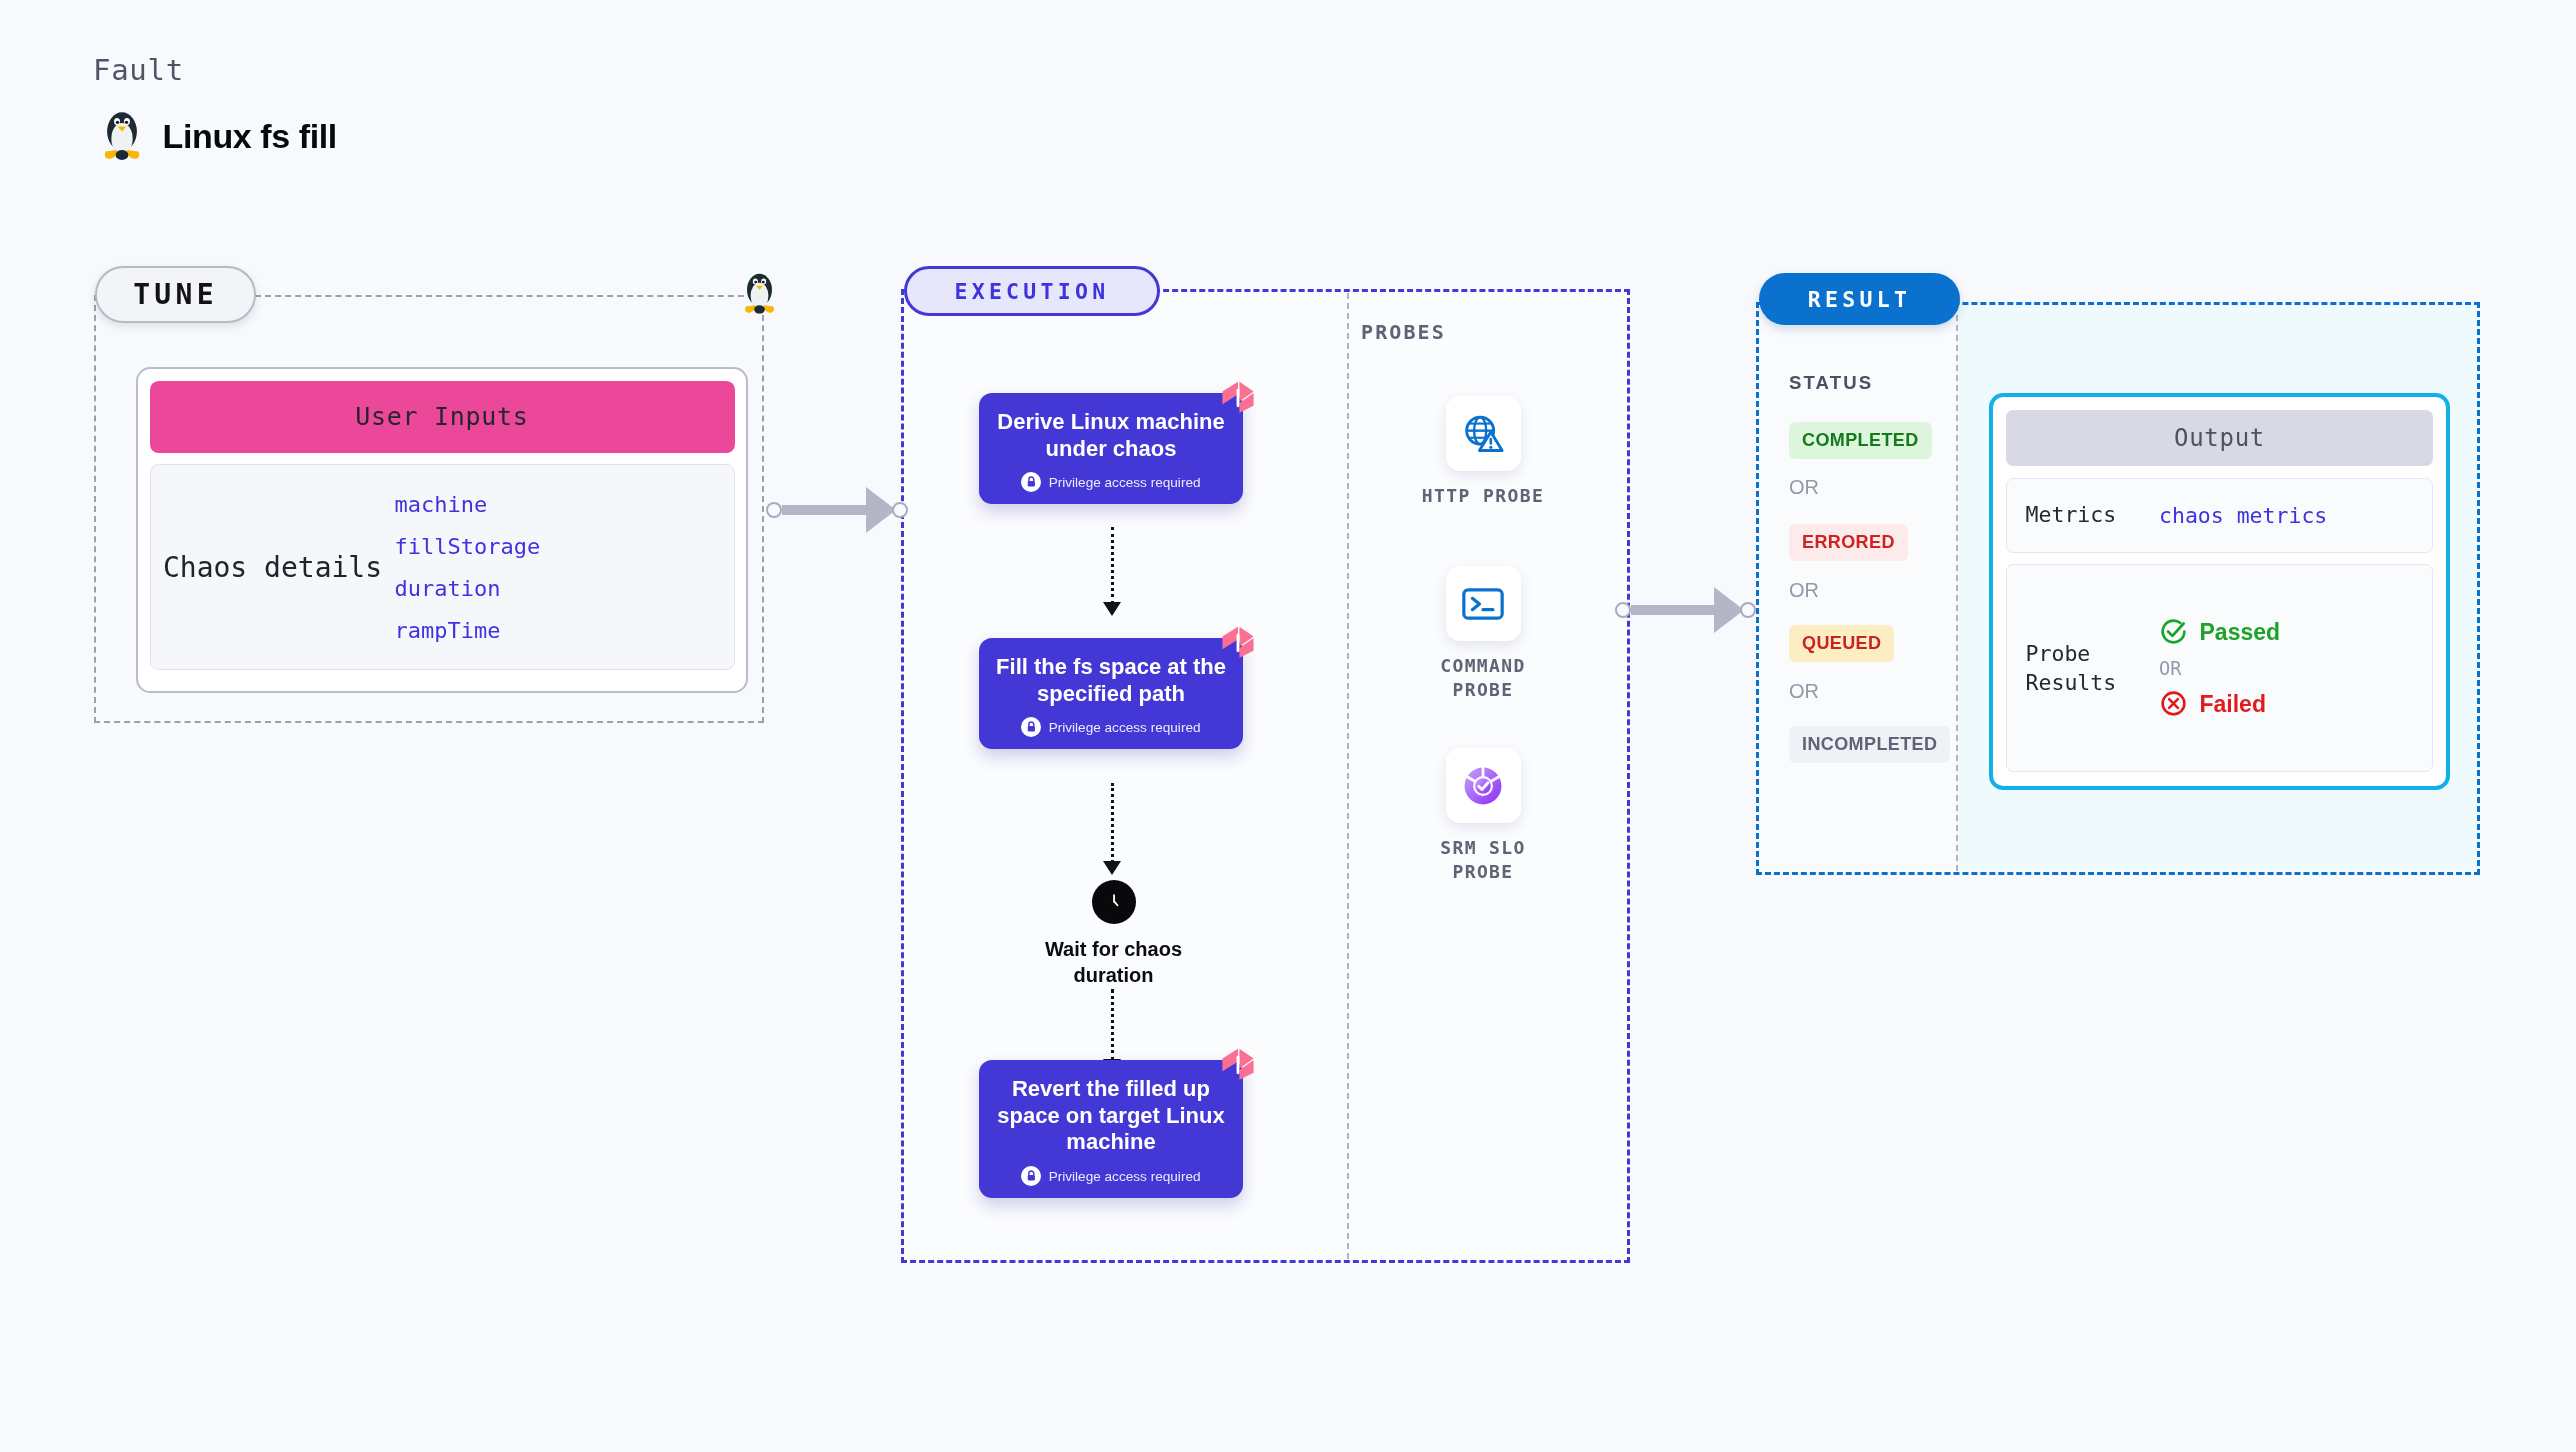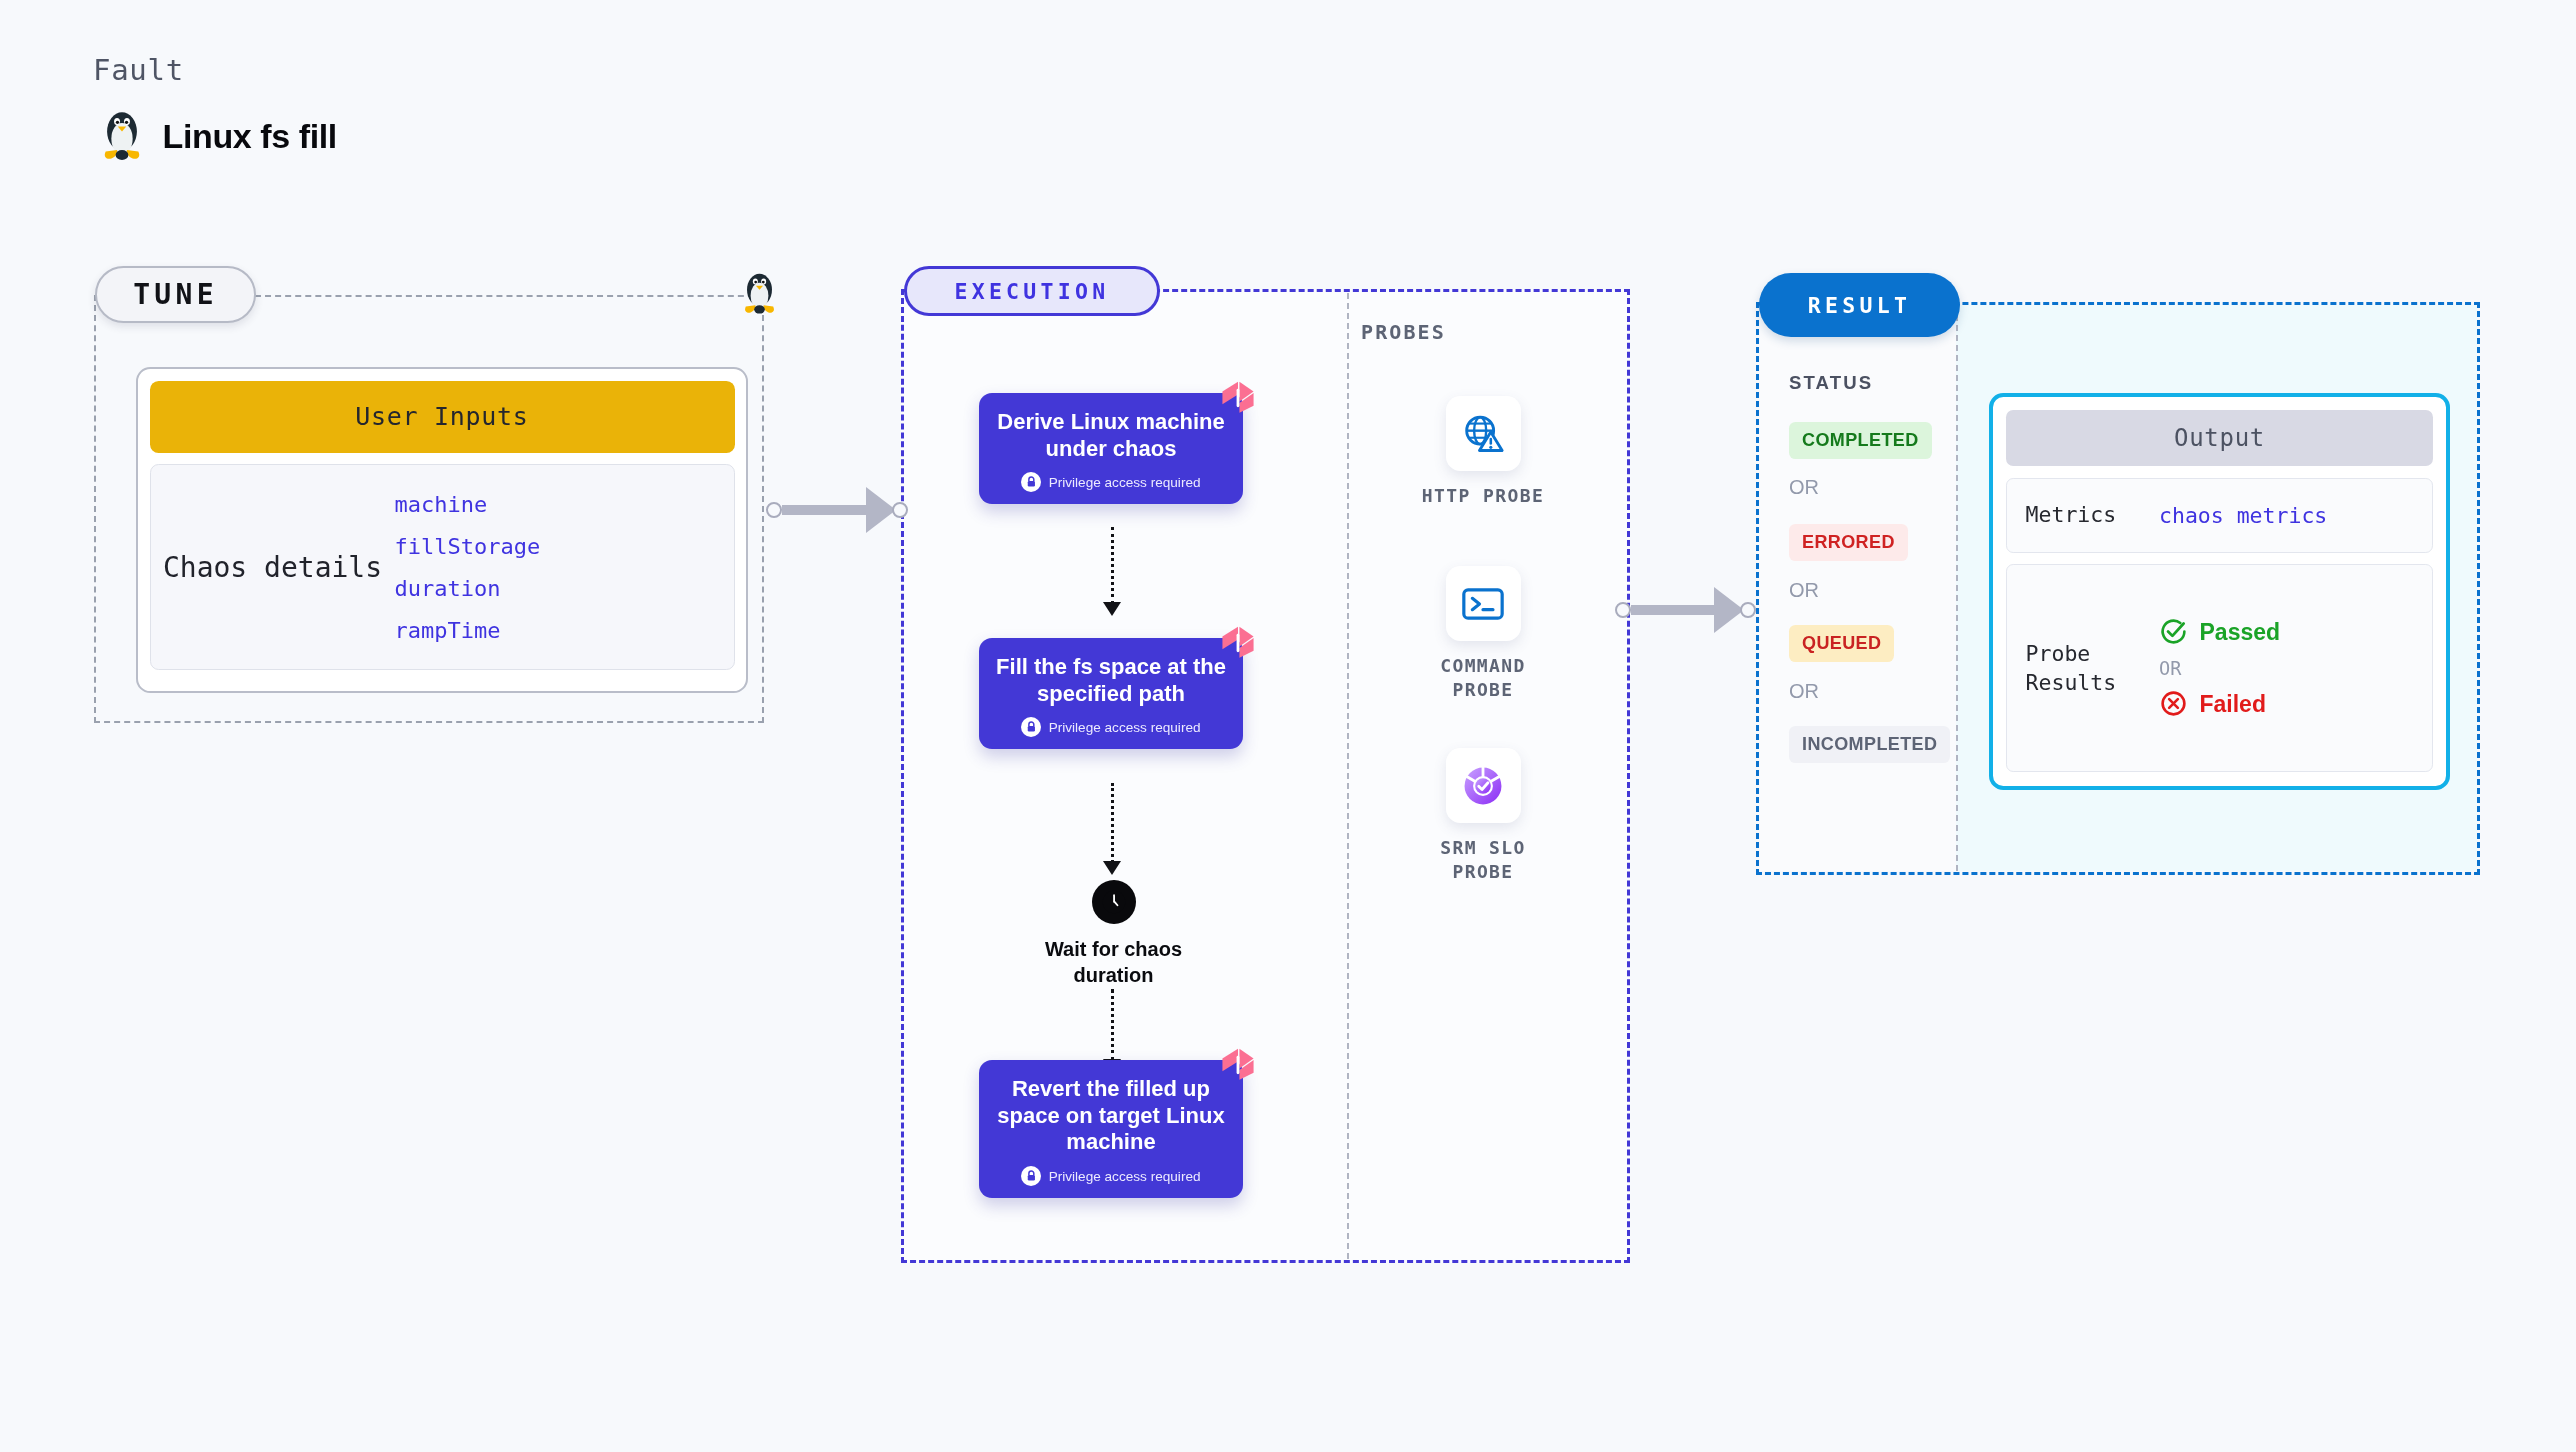--- a/index.html
+++ b/index.html
@@ -69,21 +69,21 @@
     left: 136px; top: 367px;
     width: 612px; height: 326px;
     background: #ffffff;
     border: 2.9px solid #b9bdc9;
     border-radius: 14.3px;
     box-sizing: border-box;
     padding: 11.5px;
   }
   #user-inputs-header {
     height: 72px;
-    background: #eab308;
+    background: #ec4899;
     border-radius: 8.6px;
     display: flex; align-items: center; justify-content: center;
     font-family: "DejaVu Sans Mono", monospace;
     font-size: 25px;
     color: #24262e;
     letter-spacing: 0.7px;
   }
   #chaos-details-body {
     margin-top: 11.5px;
     height: 206px;
@@ -257,21 +257,21 @@
     width: 521px; height: 566px;
     background: #effafd;
   }
   #result-divider {
     position: absolute; left: 1956px; top: 305px;
     width: 0; height: 566px;
     border-left: 2.1px dashed #b0b4c2;
   }
   #result-pill {
     left: 1759px; top: 273px;
-    width: 201px; height: 64px;
+    width: 201px; height: 52px;
     background: #0a72ce;
     color: #ffffff;
     font-size: 21.5px;
     box-shadow: 0 4.3px 10px rgba(20,70,130,.18);
   }
   #status-label {
     position: absolute; left: 1789px; top: 372px;
     font-size: 18.6px; font-weight: bold; letter-spacing: 2.1px;
     color: #4b5162;
   }

